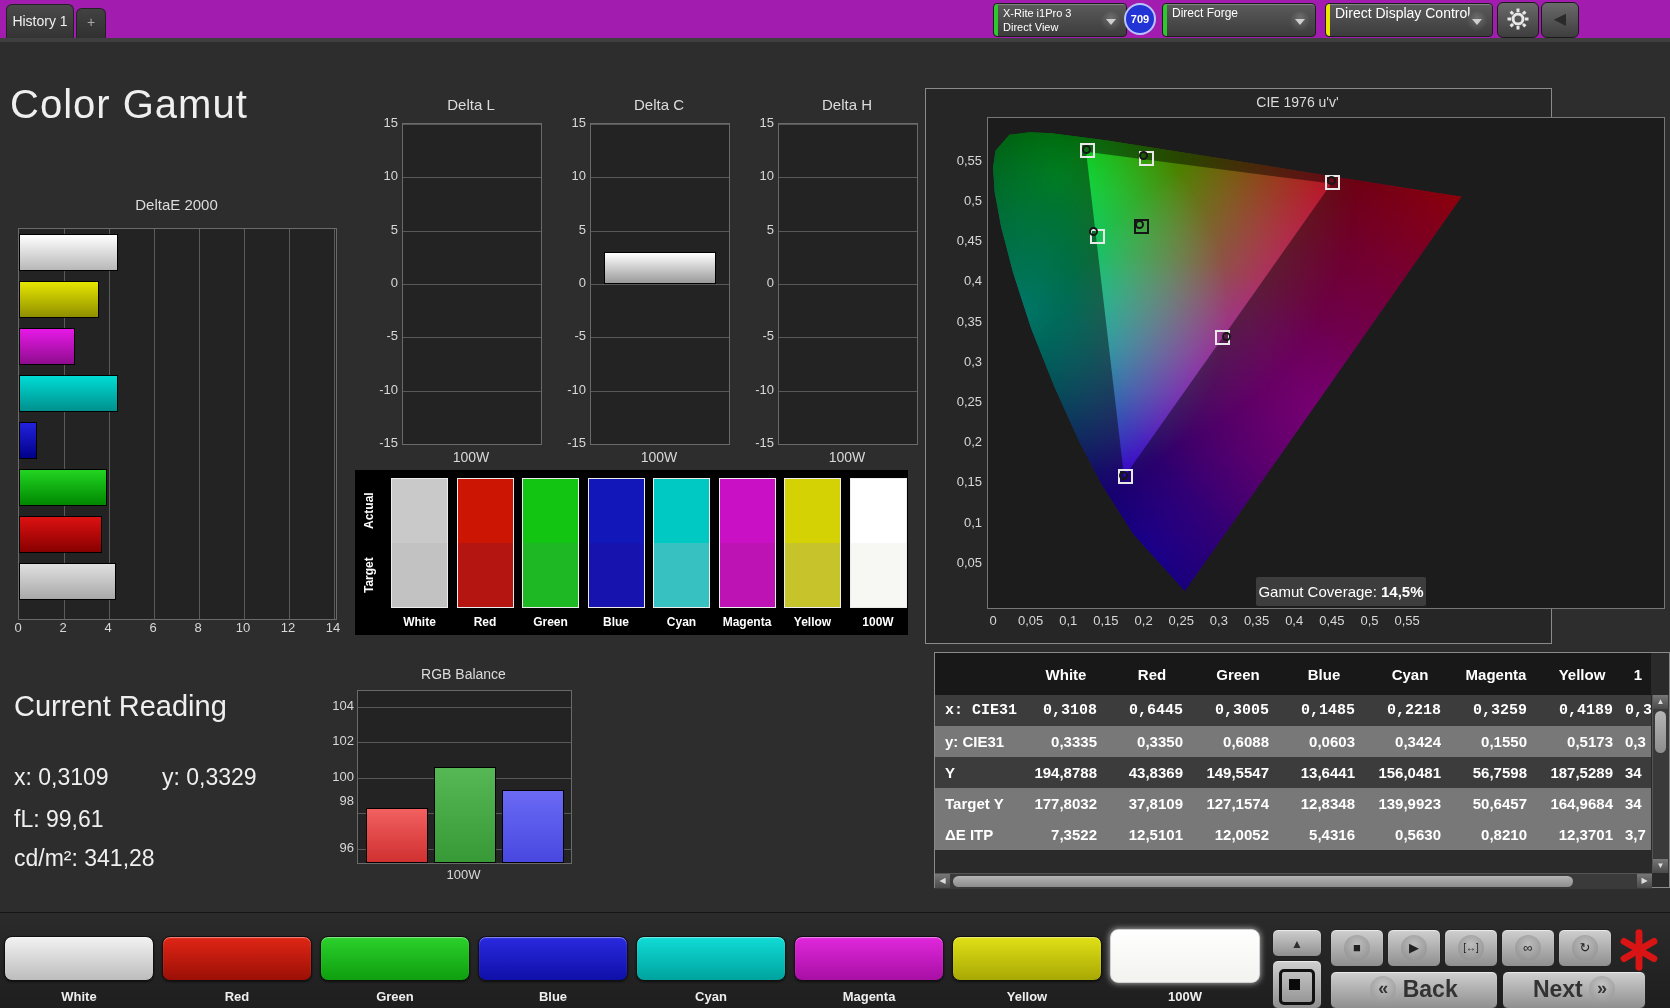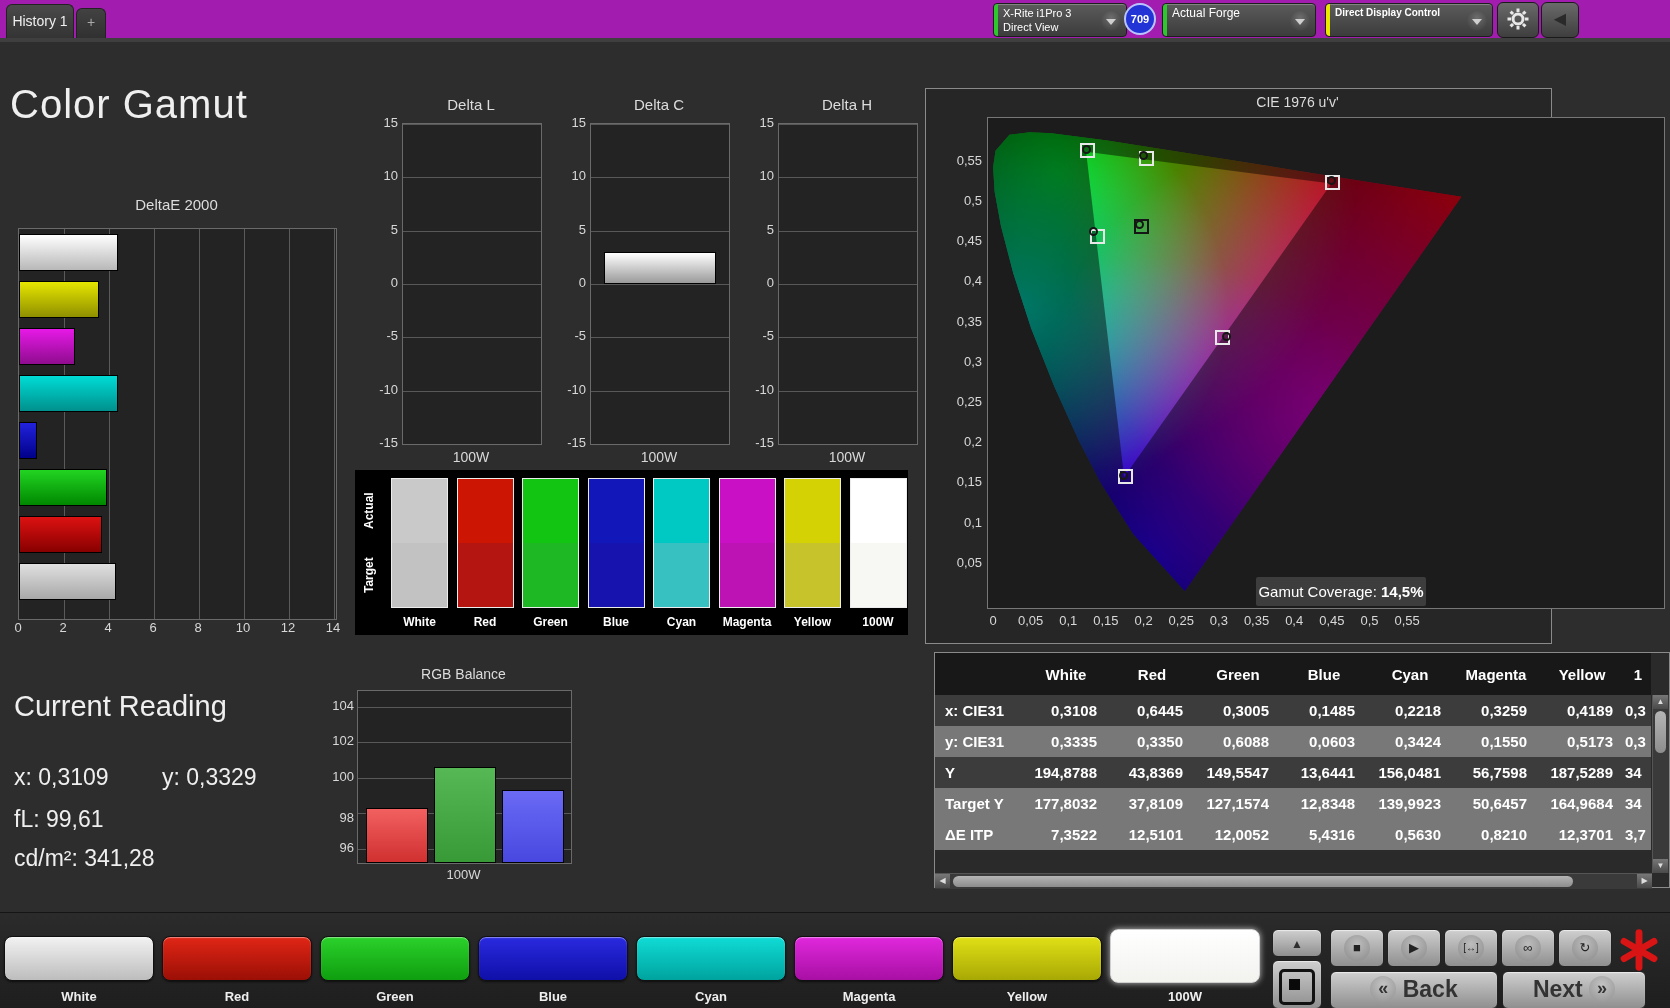--- a/index.html
+++ b/index.html
@@ -148,27 +148,27 @@
       <div class="accent" id="meter-accent" style="background: rgb(46, 199, 46);"></div>
       <div class="txt"><span>X-Rite i1Pro 3</span><br>
         <span>Direct View</span></div>
       <span class="drop-arrow"></span>
     </div>
 
     <div class="abs" id="badge709">709</div>
 
     <div class="abs dropbox" style="left:1162px;width:152px;">
       <div class="accent" id="source-accent" style="background: rgb(46, 199, 46);"></div>
-      <div class="txt" style="font-size:12px;">Actual Forge</div>
+      <div class="txt" style="font-size:12px;">Direct Forge</div>
       <span class="drop-arrow"></span>
     </div>
 
     <div class="abs dropbox" style="left:1325px;width:166px;">
       <div class="accent" id="display-accent" style="background: rgb(232, 232, 0);"></div>
-      <div class="txt" style="font-size:10px;font-weight:bold;">Direct Display Control</div>
+      <div class="txt" style="font-size:14px;">Direct Display Control</div>
       <span class="drop-arrow"></span>
     </div>
 
     <div class="abs sqbtn" style="left:1497px;width:40px;">
       <svg width="24" height="24" viewBox="0 0 24 24" style="margin-top:4px;">
         <circle cx="12" cy="12" r="5" fill="none" stroke="#e8e8e8" stroke-width="3"></circle>
         <g stroke="#e8e8e8" stroke-width="3">
           <line x1="19" y1="12" x2="22.5" y2="12"></line>
             <line x1="16.95" y1="16.95" x2="19.42" y2="19.42"></line>
           <line x1="12" y1="19" x2="12" y2="22.5"></line>
@@ -434,40 +434,40 @@
         <div class="hgrid" style="top: 157.814px;"></div>
         <div class="vbar" style="left: 8px; width: 62px; top: 117.031px; height: 54.9691px; background: linear-gradient(rgb(242, 96, 96), rgb(208, 48, 48));"></div>
         <div class="vbar" style="left: 76px; width: 62px; top: 76.2474px; height: 95.7526px; background: linear-gradient(rgb(85, 184, 85), rgb(55, 154, 55));"></div>
         <div class="vbar" style="left: 144px; width: 62px; top: 99.299px; height: 72.701px; background: linear-gradient(rgb(106, 106, 245), rgb(72, 72, 224));"></div>
       </div>
     <div class="abs axis-label" id="rgb-xlabel">100W</div>
     <div id="rgb-ylabels">
         <div class="ylab" style="position: absolute; left: 0px; top: 31.9588px;">104</div>
         <div class="ylab" style="position: absolute; left: 0px; top: 67.4227px;">102</div>
         <div class="ylab" style="position: absolute; left: 0px; top: 102.887px;">100</div>
-        <div class="ylab" style="position: absolute; left: 0px; top: 144px;">98</div>
+        <div class="ylab" style="position: absolute; left: 0px; top: 127px;">98</div>
         <div class="ylab" style="position: absolute; left: 0px; top: 173.814px;">96</div>
       </div>
   </div>
 
 
   <div class="abs" id="table-panel">
     <div class="abs" id="thead">
         <div></div>
         <div>White</div>
         <div>Red</div>
         <div>Green</div>
         <div>Blue</div>
         <div>Cyan</div>
         <div>Magenta</div>
         <div>Yellow</div>
         <div>1</div>
       </div>
     <div class="abs" id="tbody">
-        <div class="trow" style="background: rgb(60, 60, 60);">
+        <div class="trow" style="background: rgb(60, 60, 60); font-family: Liberation Mono, monospace;">
           <div class="rl">x: CIE31</div>
           <div class="tc">0,3108</div>
           <div class="tc">0,6445</div>
           <div class="tc">0,3005</div>
           <div class="tc">0,1485</div>
           <div class="tc">0,2218</div>
           <div class="tc">0,3259</div>
           <div class="tc">0,4189</div>
           <div class="pc">0,3</div>
         </div>

